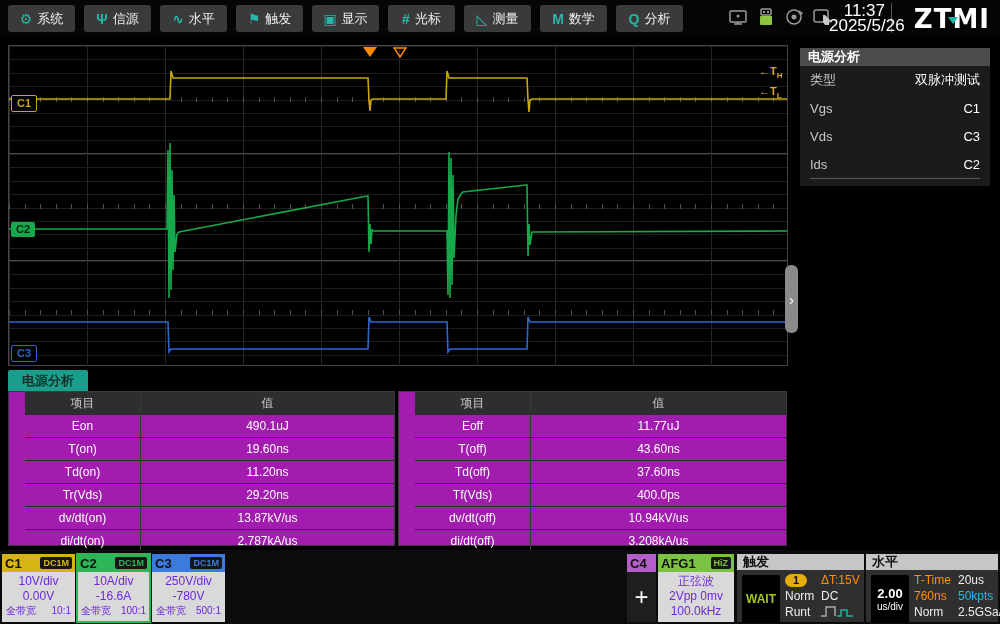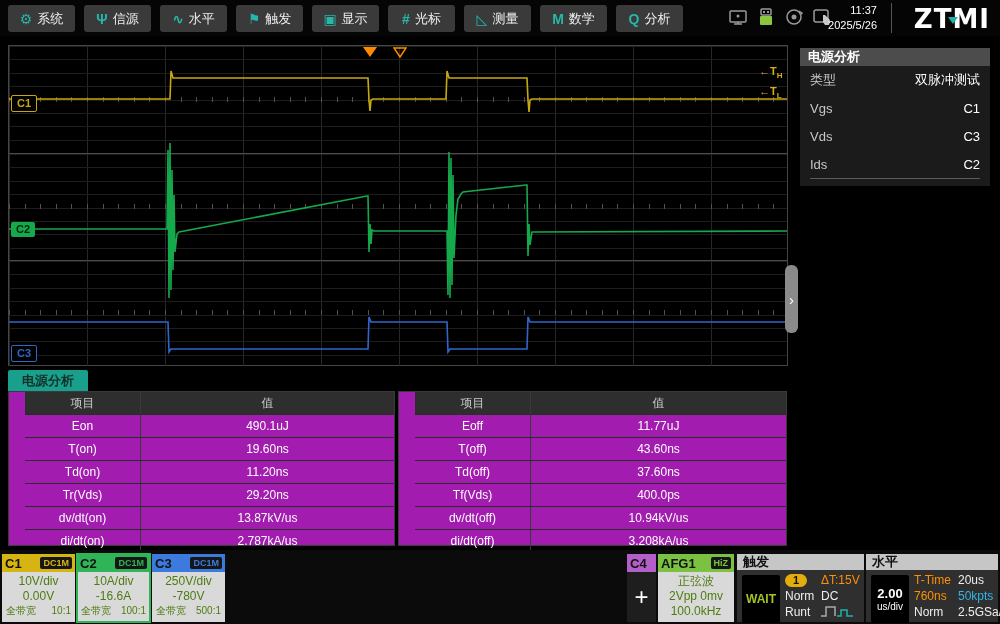--- a/index.html
+++ b/index.html
@@ -6,22 +6,22 @@
   #app{position:relative;width:1000px;height:624px;background:#000;overflow:hidden;
        font-family:"Liberation Sans","DejaVu Sans",sans-serif;color:#fff;}
   
   #toolbar{position:absolute;left:0;top:0;width:1000px;height:36px;background:#050505;}
   #toolbar-buttons{position:absolute;left:8px;top:5px;display:flex;gap:9px;}
   .tb-btn{width:67px;height:27px;background:#3a3a3a;border-radius:3px;display:flex;
           align-items:center;justify-content:center;gap:5px;cursor:pointer;}
   .tb-icon{color:#25b8a8;font-size:14px;line-height:1;font-weight:bold;}
   .tb-label{color:#eee;font-size:13px;}
   #status-icons{position:absolute;right:168px;top:7px;display:flex;gap:8px;align-items:center;}
-  #clock{position:absolute;right:108px;top:3px;width:56px;text-align:right;font-size:11px;
-         line-height:15px;color:#fff;border-right:1px solid #555;padding-right:14px;height:30px;margin-left:25px;}
+  #clock{position:absolute;right:108px;top:3px;width:56px;text-align:right;font-size:17px;
+         line-height:15px;color:#fff;border-right:1px solid #555;padding-right:6px;height:30px;margin-left:25px;}
   #logo{position:absolute;right:10px;top:4px;font-size:26px;font-weight:bold;letter-spacing:1px;
         color:#fff;font-family:"DejaVu Sans",sans-serif;}
   #logo-tri{position:absolute;left:34px;top:13px;width:0;height:0;border-left:5px solid transparent;
         border-right:5px solid transparent;border-top:7px solid #1fb3a6;}
   
   #plot{position:absolute;left:8px;top:45px;width:780px;height:321px;background:#000;
         border:1px solid #464646;box-sizing:border-box;}
   .sec{position:absolute;left:0;width:778px;
        background-image:repeating-linear-gradient(to bottom,#1d1d1d 0 1px,transparent 1px 13.4px),
                         repeating-linear-gradient(to right,#272727 0 1px,transparent 1px 78px);}
@@ -65,21 +65,21 @@
   .tcell{display:flex;align-items:center;justify-content:center;box-sizing:border-box;}
   .tcell.item{width:116px;border-right:1px solid #3a3a3a;}
   .tcell.val{flex:1;}
   
   #statusbar{position:absolute;left:0;top:550px;width:1000px;height:74px;background:#0b0b0b;}
   .tile{position:absolute;top:4px;height:68px;box-sizing:border-box;cursor:pointer;}
   .tile-head{height:18px;display:flex;align-items:center;justify-content:space-between;
              padding:0 3px;box-sizing:border-box;}
   .tile-id{font-size:13px;font-weight:bold;color:#111;}
   .tile-badge{background:#161616;font-size:9px;font-weight:bold;padding:1px 3px;border-radius:2px;}
-  .tile-body{height:50px;background:#d9d9d9;color:#4d7c0f;text-align:center;font-size:12px;
+  .tile-body{height:50px;background:#d9d9d9;color:#6d28d9;text-align:center;font-size:12px;
              line-height:15px;padding-top:2px;box-sizing:border-box;}
   .tile-bw{display:flex;justify-content:space-between;padding:0 4px;font-size:10px;line-height:14px;}
   .tile.selected{outline:2px solid #2fb457;outline-offset:-1px;}
   #tile-c4 .tile-body{background:#1e1e1e;color:#fff;font-size:24px;line-height:46px;}
   .gray-head{height:16px;background:#c6c6c6;color:#111;font-size:13px;font-weight:bold;
              line-height:16px;padding-left:6px;}
   .gray-body{height:52px;background:#2f2f2f;position:relative;}
   .blackbox{position:absolute;left:5px;top:5px;width:38px;height:48px;background:#000;border-radius:2px;
             display:flex;flex-direction:column;align-items:center;justify-content:center;color:#fff;}
   .info-grid{position:absolute;left:48px;top:2px;right:2px;display:grid;

